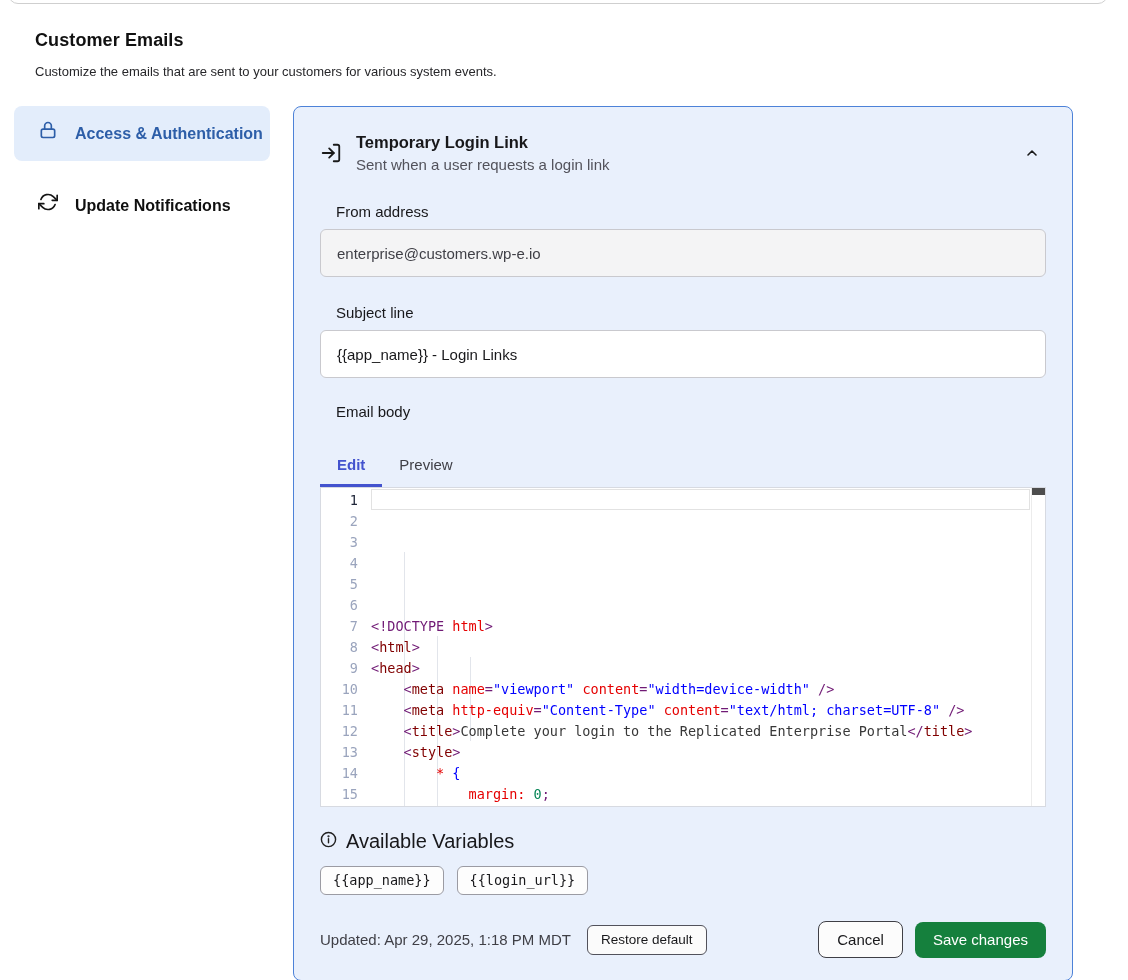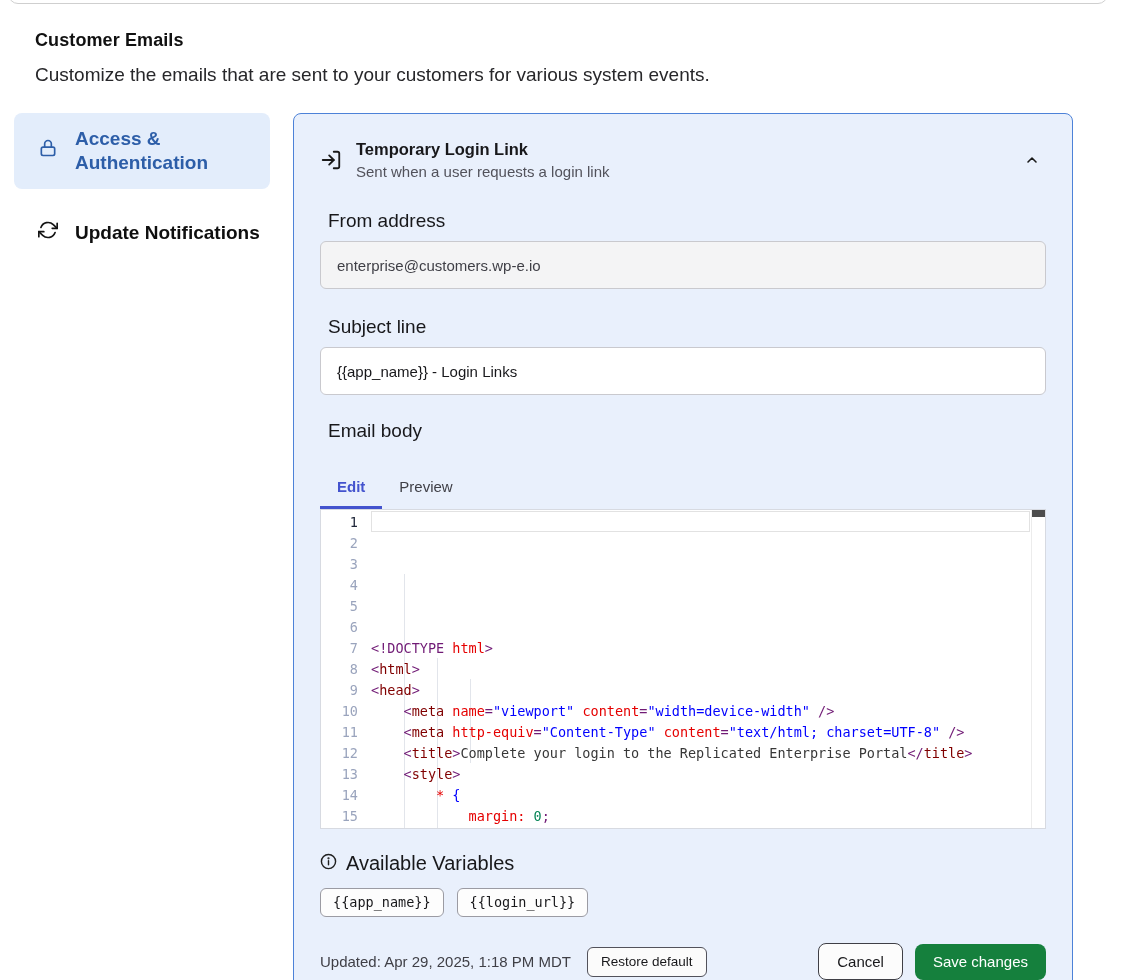--- a/index.html
+++ b/index.html
@@ -11,50 +11,50 @@
     overflow:hidden;
     color:#18181b;
   }
   
   .top-partial {
     position:absolute; left:8px; width:1100px; top:-22px; height:26px;
     border:1px solid #cfcfcf; border-radius:10px; background:#fff;
   }
   .page-header { margin:30px 0 0 35px; }
   .page-header h1 { font-size:18px; font-weight:700; color:#111; letter-spacing:.1px; }
-  .page-header p { font-size:19px; color:#27272a; margin-top:13px; }
+  .page-header p { font-size:13px; color:#27272a; margin-top:13px; }
 
   .layout { display:flex; align-items:flex-start; margin-top:27px; padding-left:14px; }
 
   
   .sidebar { width:256px; flex:none; }
   .side-item {
     display:flex; align-items:center; gap:17px;
     padding:14px 2px 14px 24px; border-radius:8px;
-    font-size:19px; font-weight:600; line-height:24px; color:#0f0f0f;
+    font-size:16px; font-weight:600; line-height:24px; color:#0f0f0f;
     cursor:pointer;
   }
   .side-item.active { background:#e3edfb; color:#2d5ea8; }
   .side-item.active svg { stroke:#2d5ea8; }
   .side-item + .side-item { margin-top:17px; }
   .side-item svg { flex:none; stroke:#141414; }
 
   
   .panel {
     margin-left:23px; width:780px; min-height:846px;
     border:1px solid #4d82d8; border-radius:8px;
     background:#e9f0fc; padding:26px 26px 22px;
   }
   .panel-head { display:flex; align-items:flex-start; gap:14px; }
   .panel-head .head-icon { margin-top:9px; }
   .head-title { font-size:16.5px; font-weight:700; color:#18181b; }
   .head-sub { font-size:15px; color:#52525b; margin-top:4px; }
   .collapse-btn { margin-left:auto; background:none; border:none; cursor:pointer; padding:6px; margin-top:6px; }
 
-  .field-label { display:block; font-size:19px; color:#18181b; margin:27px 8px 9px; }
+  .field-label { display:block; font-size:15px; color:#18181b; margin:27px 16px 9px; }
   .text-input {
     width:100%; height:48px; border:1px solid #c9c9ce; border-radius:6px;
     background:#fff; font-family:"Liberation Sans",sans-serif;
     font-size:15px; color:#18181b; padding:0 16px; display:block;
   }
   .text-input.readonly { background:#f4f4f5; color:#3f3f46; }
 
   
   .tabs { display:flex; margin-top:24px; }
   .tab { padding:12px 17px 14px; font-size:15px; color:#3f3f46; cursor:pointer; }

